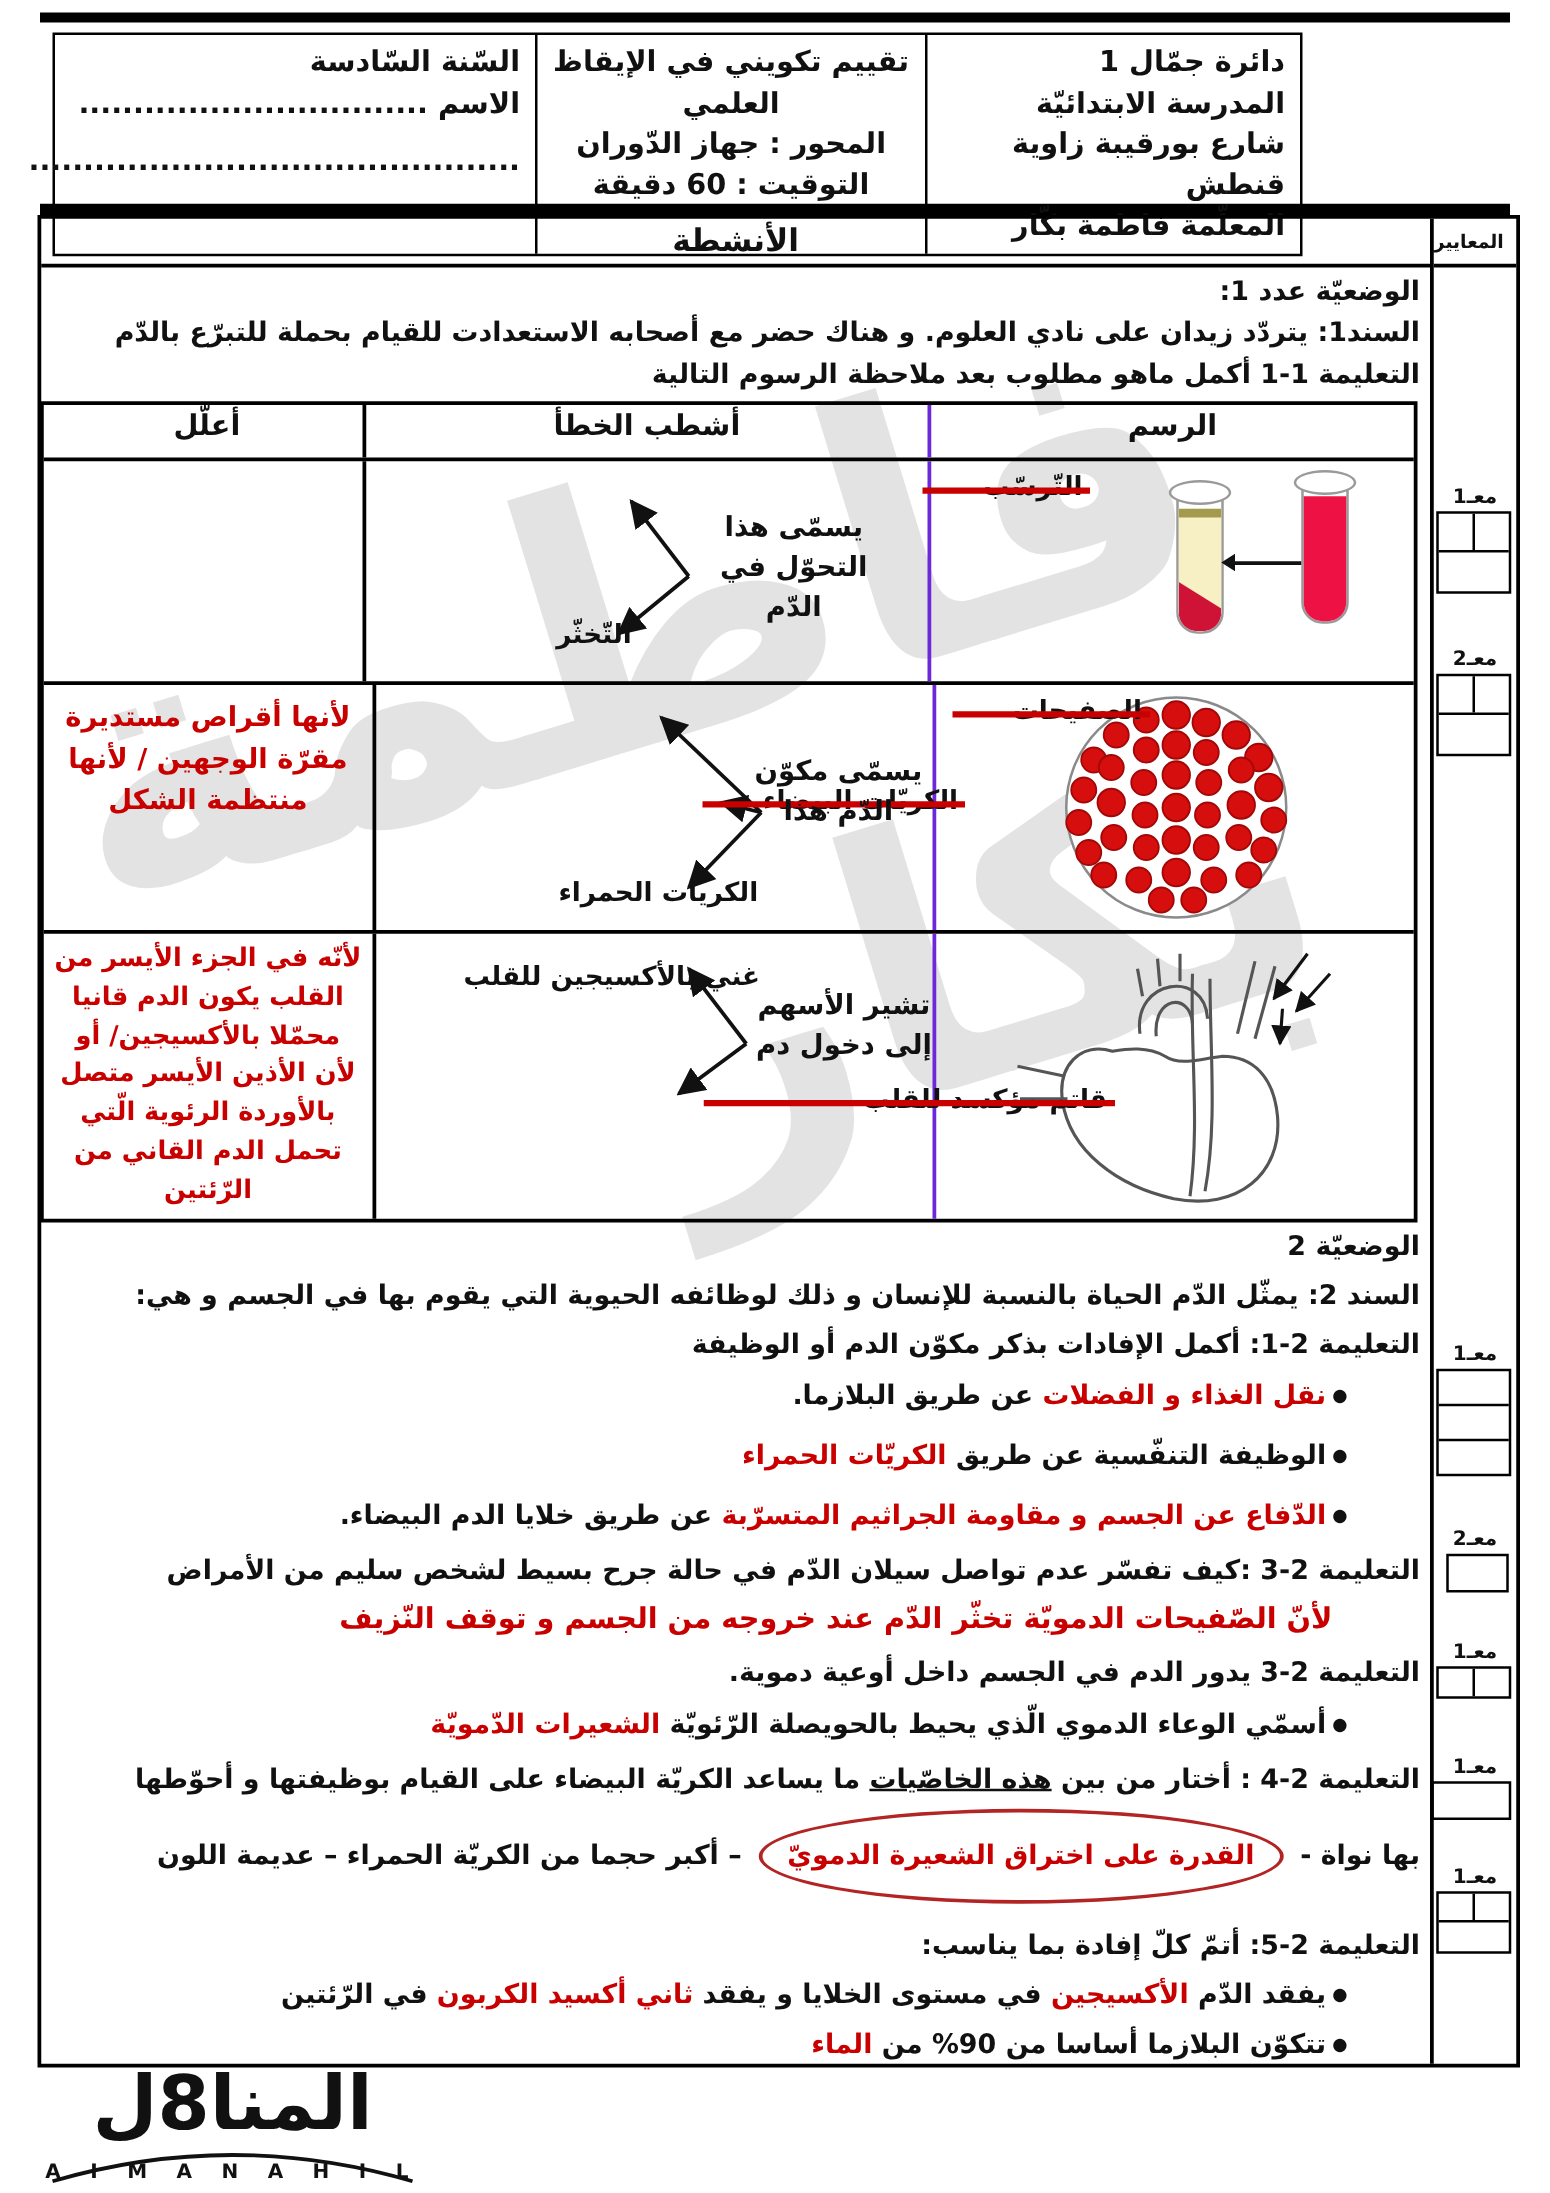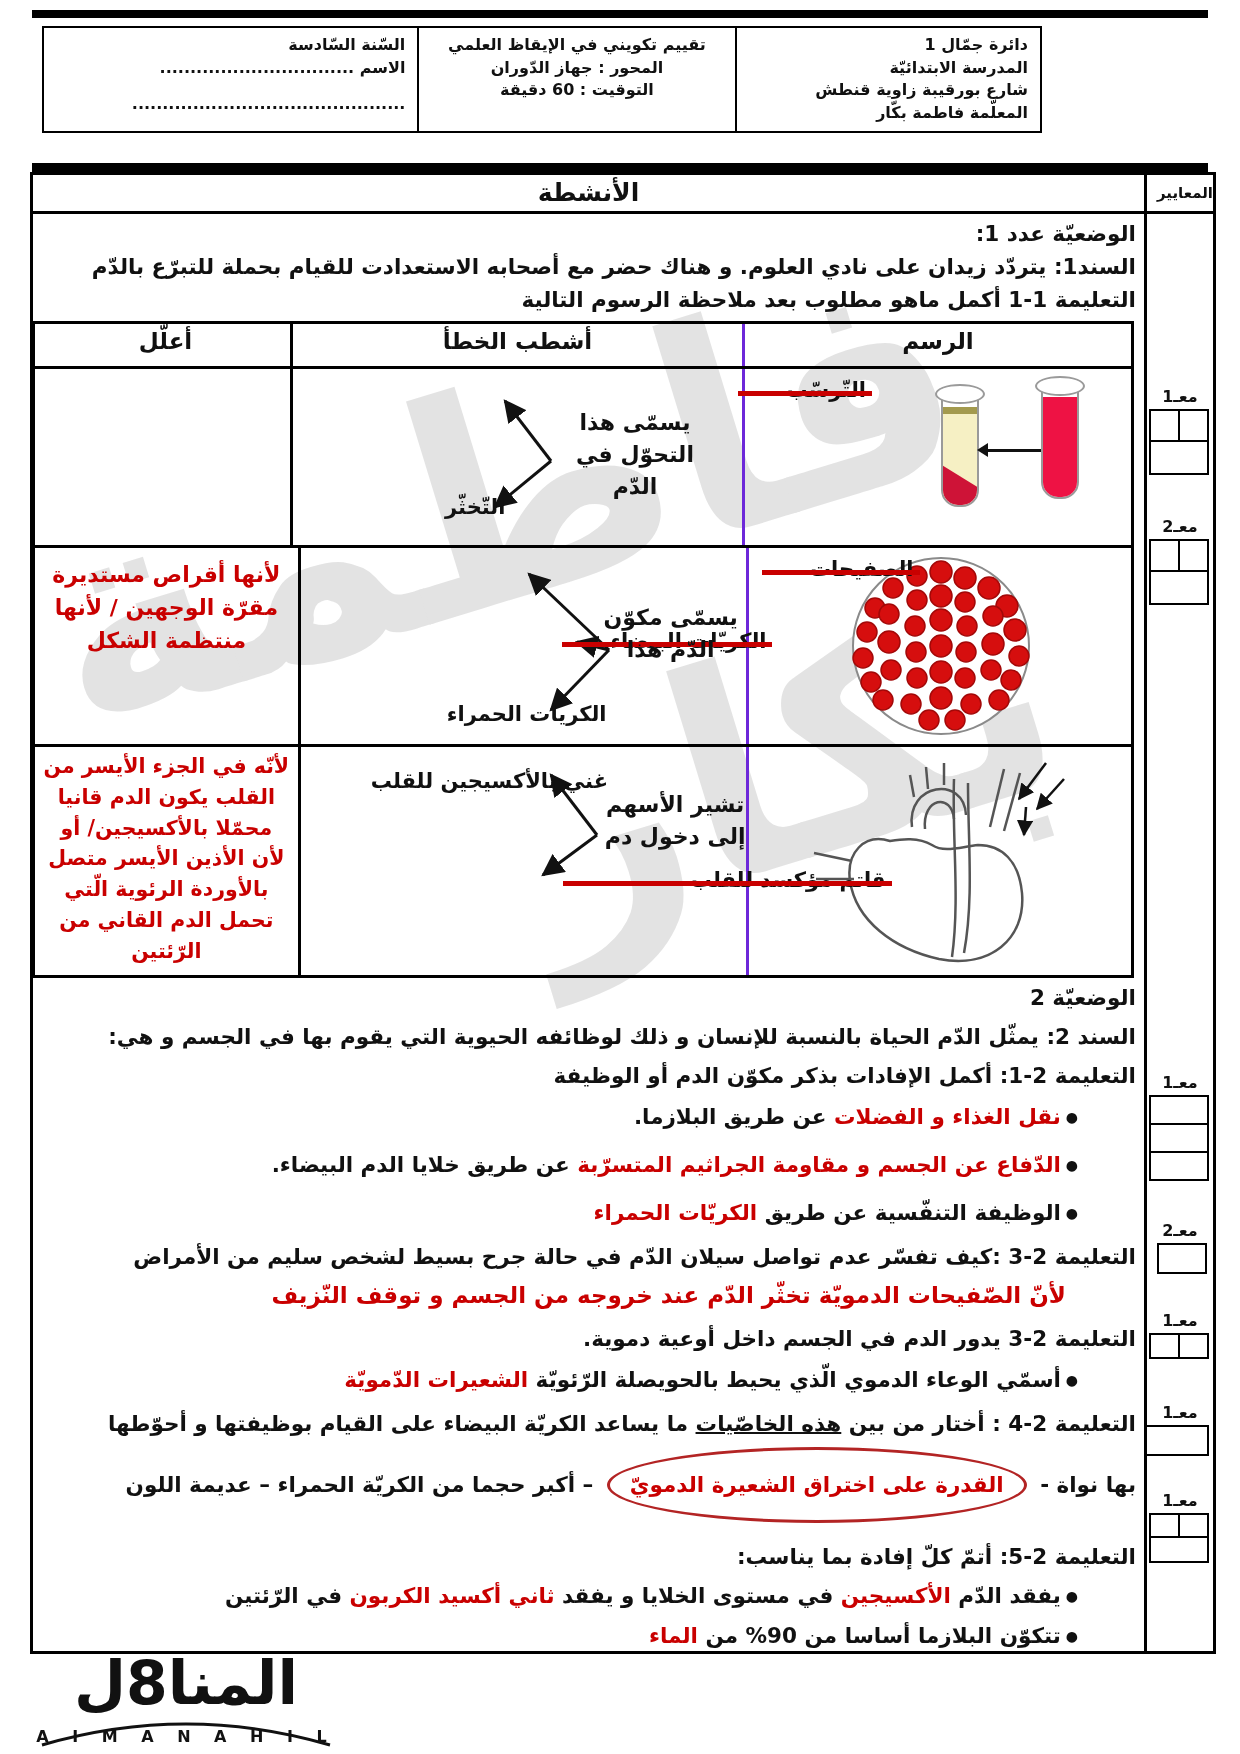--- a/index.html
+++ b/index.html
@@ -4,33 +4,33 @@
 <style>
   html,body{margin:0;padding:0;}
   body{
     width:1240px;height:1754px;position:relative;overflow:hidden;
     background:#fff;color:#111;
     font-family:"DejaVu Sans",sans-serif;direction:rtl;
   }
   .bar{position:absolute;left:32px;width:1176px;background:#000;}
   
   .hdr{position:absolute;left:42px;top:26px;width:996px;display:flex;border:2px solid #000;background:transparent;z-index:2;}
-  .hdr .cell{padding:6px 12px;font-weight:bold;font-size:16px;line-height:1.42;}
+  .hdr .cell{padding:6px 12px;font-weight:bold;font-size:23px;line-height:1.42;}
   .hdr .c-school{width:288px;border-left:2px solid #000;text-align:right;}
   .hdr .c-exam{width:300px;border-left:2px solid #000;text-align:center;}
   .hdr .c-student{width:360px;text-align:right;}
   .c-student .dots2{margin-top:14px;}
   
   .wm{position:absolute;left:40px;top:330px;width:980px;z-index:1;
       font-size:290px;line-height:1.15;color:#cdcdcd;opacity:.55;
       transform:rotate(-17deg);font-weight:bold;pointer-events:none;}
   
   .main{position:absolute;left:30px;top:172px;width:1180px;height:1476px;border:3px solid #000;z-index:2;}
   .crit-col{position:absolute;top:0;bottom:0;right:0;width:66px;border-left:3px solid #000;}
-  .crit-h{height:36px;line-height:36px;border-bottom:3px solid #000;text-align:right;font-size:15px;font-weight:bold;}
+  .crit-h{height:36px;line-height:36px;border-bottom:3px solid #000;text-align:left;font-size:15px;font-weight:bold;}
   .act-h{position:absolute;top:0;left:0;right:69px;height:36px;line-height:36px;border-bottom:3px solid #000;
          text-align:center;font-size:25px;font-weight:bold;}
   .act{position:absolute;top:39px;left:0;right:69px;bottom:0;padding:2px 8px 0 4px;font-weight:bold;font-size:21.5px;}
   .ln{margin:8px 0 0 0;line-height:31px;}
   .r{color:#c90000;}
   .u{text-decoration:underline;text-decoration-thickness:2px;}
   .bullet{padding-right:58px;}
   .bullet::before{content:"● ";font-size:14px;vertical-align:2px;}
   .center-ans{padding-right:70px;font-size:23px;}
   .ellipse{display:inline-block;border:3px solid #b32424;border-radius:50%;padding:9px 20px;color:#c90000;margin:0 6px;}
@@ -350,24 +350,24 @@
     </div>
 
     <p class="ln" style="margin-top:4px;">الوضعيّة 2</p>
     <p class="ln">السند 2:  يمثّل الدّم الحياة بالنسبة للإنسان و ذلك لوظائفه الحيوية التي يقوم بها في الجسم و  هي:</p>
     <p class="ln">التعليمة 2-1: أكمل الإفادات بذكر مكوّن الدم أو الوظيفة</p>
 
     <p class="ln bullet" style="margin-top:10px;">
       <span class="r">نقل الغذاء و الفضلات</span><span> عن طريق  البلازما.</span>
     </p>
     <p class="ln bullet" style="margin-top:16px;">
+      <span>الوظيفة التنفّسية عن طريق </span><span class="r">الكريّات الحمراء</span>
+    </p>
+    <p class="ln bullet" style="margin-top:16px;">
       <span class="r">الدّفاع عن الجسم و مقاومة الجراثيم المتسرّبة</span><span> عن طريق خلايا الدم البيضاء.</span>
-    </p>
-    <p class="ln bullet" style="margin-top:16px;">
-      <span>الوظيفة التنفّسية عن طريق </span><span class="r">الكريّات الحمراء</span>
     </p>
 
     <p class="ln" style="margin-top:12px;">التعليمة 2-3 :كيف تفسّر عدم تواصل سيلان الدّم في حالة جرح بسيط لشخص سليم من الأمراض</p>
     <p class="ln center-ans r">لأنّ الصّفيحات الدمويّة تخثّر الدّم عند خروجه من الجسم و توقف النّزيف</p>
     <p class="ln" style="margin-top:12px;">التعليمة 2-3 يدور الدم في الجسم داخل أوعية دموية.</p>
 
     <p class="ln bullet" style="margin-top:10px;">
       <span>أسمّي الوعاء الدموي الّذي يحيط بالحويصلة الرّئويّة </span><span class="r">الشعيرات الدّمويّة</span>
     </p>
 

